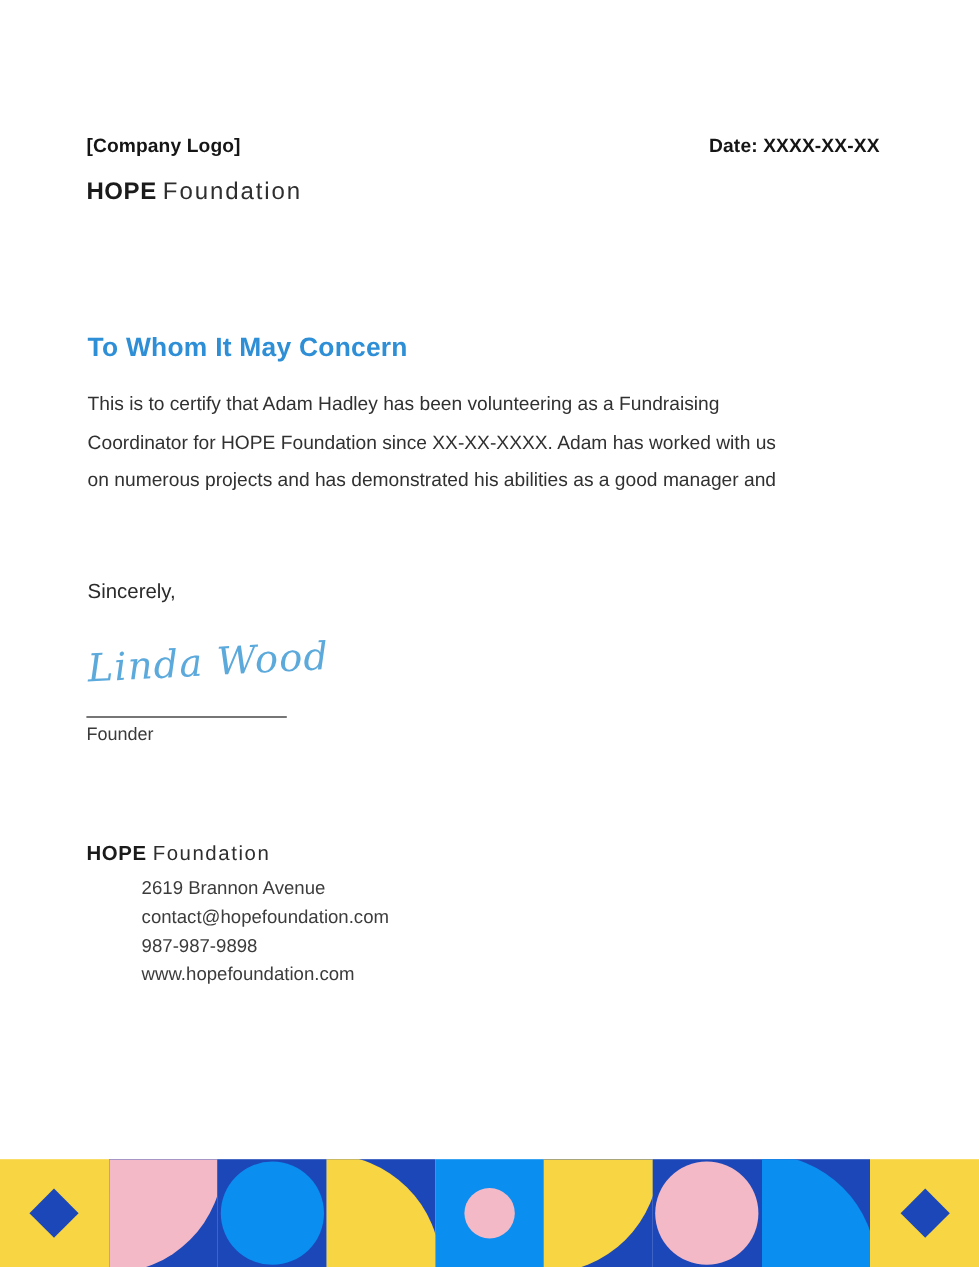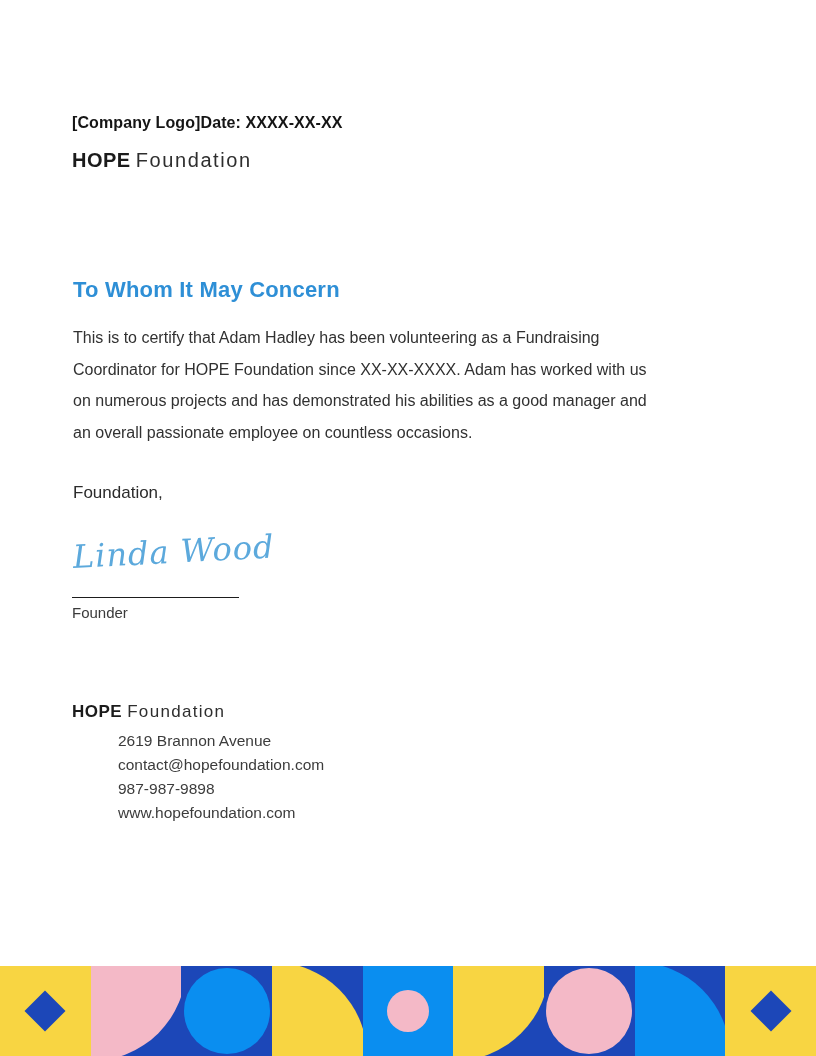--- a/index.html
+++ b/index.html
@@ -7,21 +7,21 @@
     position:relative;
     width:816px;height:1056px;
     background:#ffffff;
     overflow:hidden;
     font-family:"Liberation Sans", sans-serif;
     color:#303030;
   }
   
   .header-row{
     position:absolute;top:114px;left:72px;right:83px;
-    display:flex;justify-content:flex-start;align-items:flex-start;
+    display:flex;justify-content:space-between;align-items:flex-start;
   }
   .company-logo-label, .date-label{
     font-size:16px;font-weight:700;color:#151515;letter-spacing:.1px;
   }
   .logo{white-space:nowrap;}
   .logo-top{position:absolute;top:149px;left:72px;font-size:20px;}
   .logo-bold{font-weight:700;color:#1b1b1b;letter-spacing:.5px;margin-right:5px;}
   .logo-light{font-weight:400;color:#2e2e2e;letter-spacing:1.6px;}
   
   .heading{
@@ -96,24 +96,23 @@
   <div class="logo logo-top">
     <span class="logo-bold">HOPE</span><span class="logo-light">Foundation</span>
   </div>
 
   <h1 class="heading" style="color: rgb(46, 143, 214);">To Whom It May Concern</h1>
 
   <div class="body-text">
     <div>This is to certify that Adam Hadley has been volunteering as a Fundraising</div>
     <div>Coordinator for HOPE Foundation since XX-XX-XXXX. Adam has worked with us</div>
     <div>on numerous projects and has demonstrated his abilities as a good manager and</div>
-    <div>an overall passionate employee on countless occasions.</div>
   </div>
 
-  <p class="closing">Foundation,</p>
+  <p class="closing">Sincerely,</p>
 
   <div class="signature" style="color: rgb(92, 169, 220);">Linda Wood</div>
 
   <div class="sig-line"></div>
 
   <div class="signer-title">Founder</div>
 
   <div class="footer">
     <div class="logo logo-footer">
       <span class="logo-bold">HOPE</span><span class="logo-light">Foundation</span>

